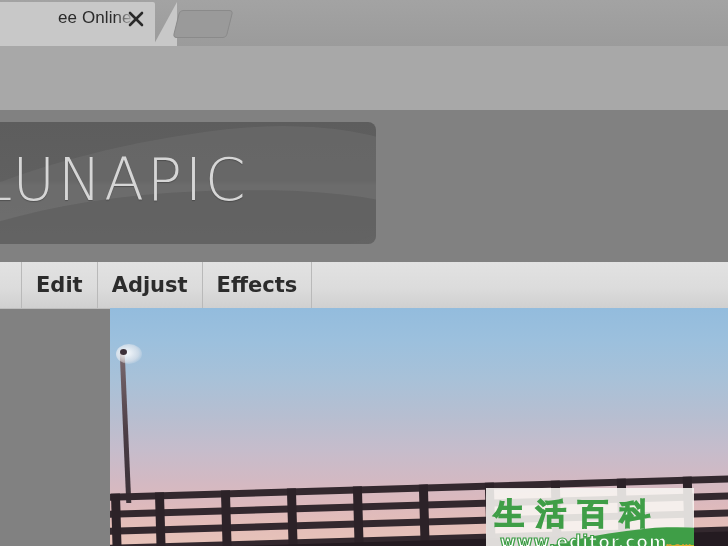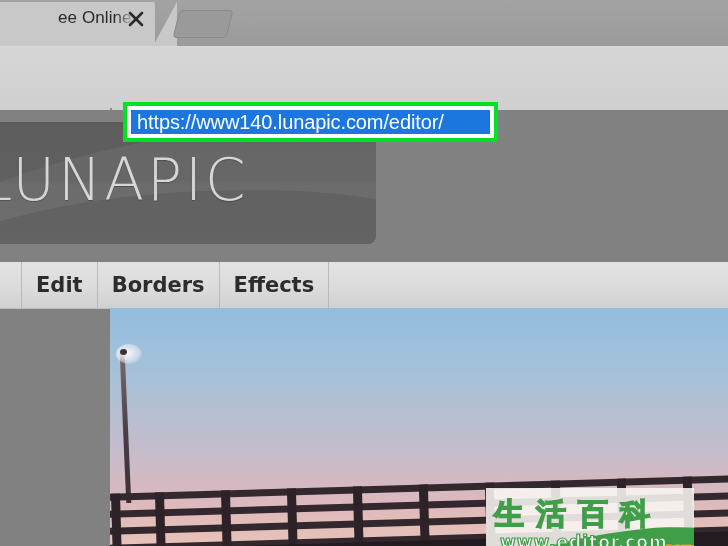--- a/index.html
+++ b/index.html
@@ -355,54 +355,38 @@
     <div class="tab-title">ee Online Pho</div>
     <div class="tab-close">
       <svg width="20" height="20" viewBox="0 0 20 20" aria-hidden="true">
         <line x1="4" y1="4" x2="16" y2="16" stroke="#2a2a2a" stroke-width="2.6" stroke-linecap="round"></line>
         <line x1="16" y1="4" x2="4" y2="16" stroke="#2a2a2a" stroke-width="2.6" stroke-linecap="round"></line>
       </svg>
     </div>
     <div class="newtab-btn"></div>
   </div>
 
-  <div class="chrome-urlbar">
-    <div class="secure-lock">
-      <svg width="20" height="22" viewBox="0 0 20 22" aria-hidden="true">
-        <path d="M6 9 V6.5 a4 4 0 0 1 8 0 V9" fill="none" stroke="#2f7a33" stroke-width="2.2"></path>
-        <rect x="3.5" y="9" width="13" height="10.5" rx="1.6" fill="#2f7a33"></rect>
-      </svg>
-    </div>
-    <div class="secure-label">Secure</div>
-    <div class="url-divider"></div>
-
-    <div class="url-highlight-box">
-      <div class="url-selection">
-        <span class="url-text" title="https://www140.lunapic.com/editor/">https://www140.lunapic.com/editor/</span>
-      </div>
-    </div>
-  </div>
 
   <div class="page">
 
     <div class="logo-box">
       <div class="logo-swoosh"></div>
       <div class="logo-swoosh2"></div>
       <div class="logo-text">LUNAPIC</div>
     </div>
 
     <nav class="menubar">
       <div class="menu-item first">
         <span>e</span>
       </div>
       <div class="menu-item">
         <span>Edit</span>
       </div>
       <div class="menu-item">
-        <span>Borders</span>
+        <span>Adjust</span>
       </div>
       <div class="menu-item">
         <span>Effects</span>
       </div>
       <div class="menu-item last">
         
       </div>
     </nav>
 
     <div class="photo">

